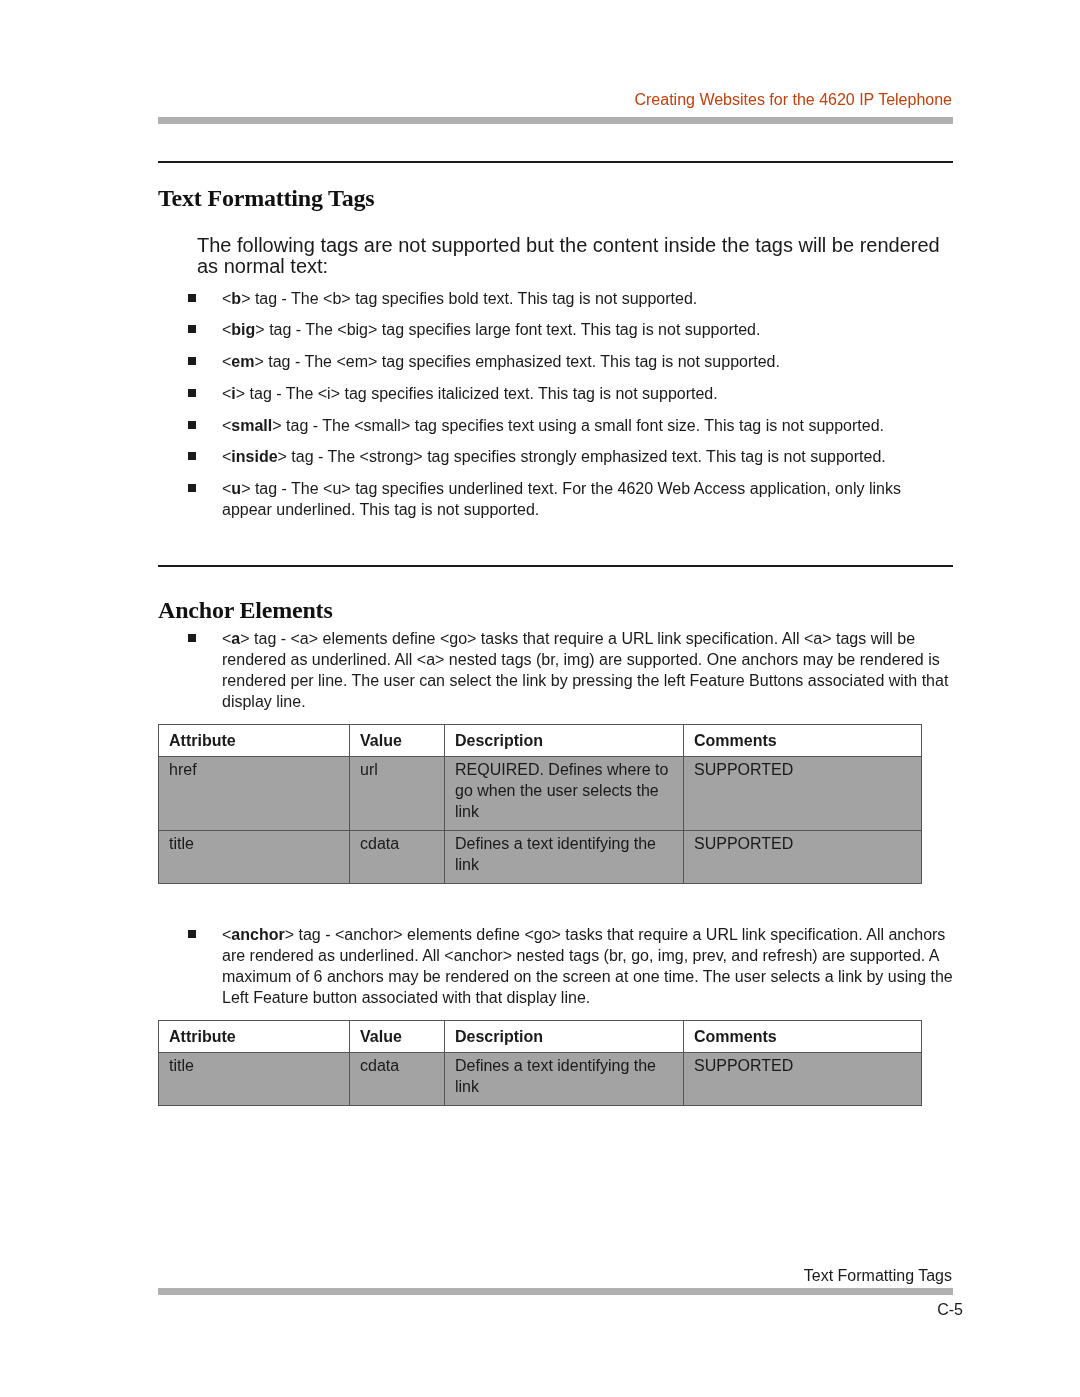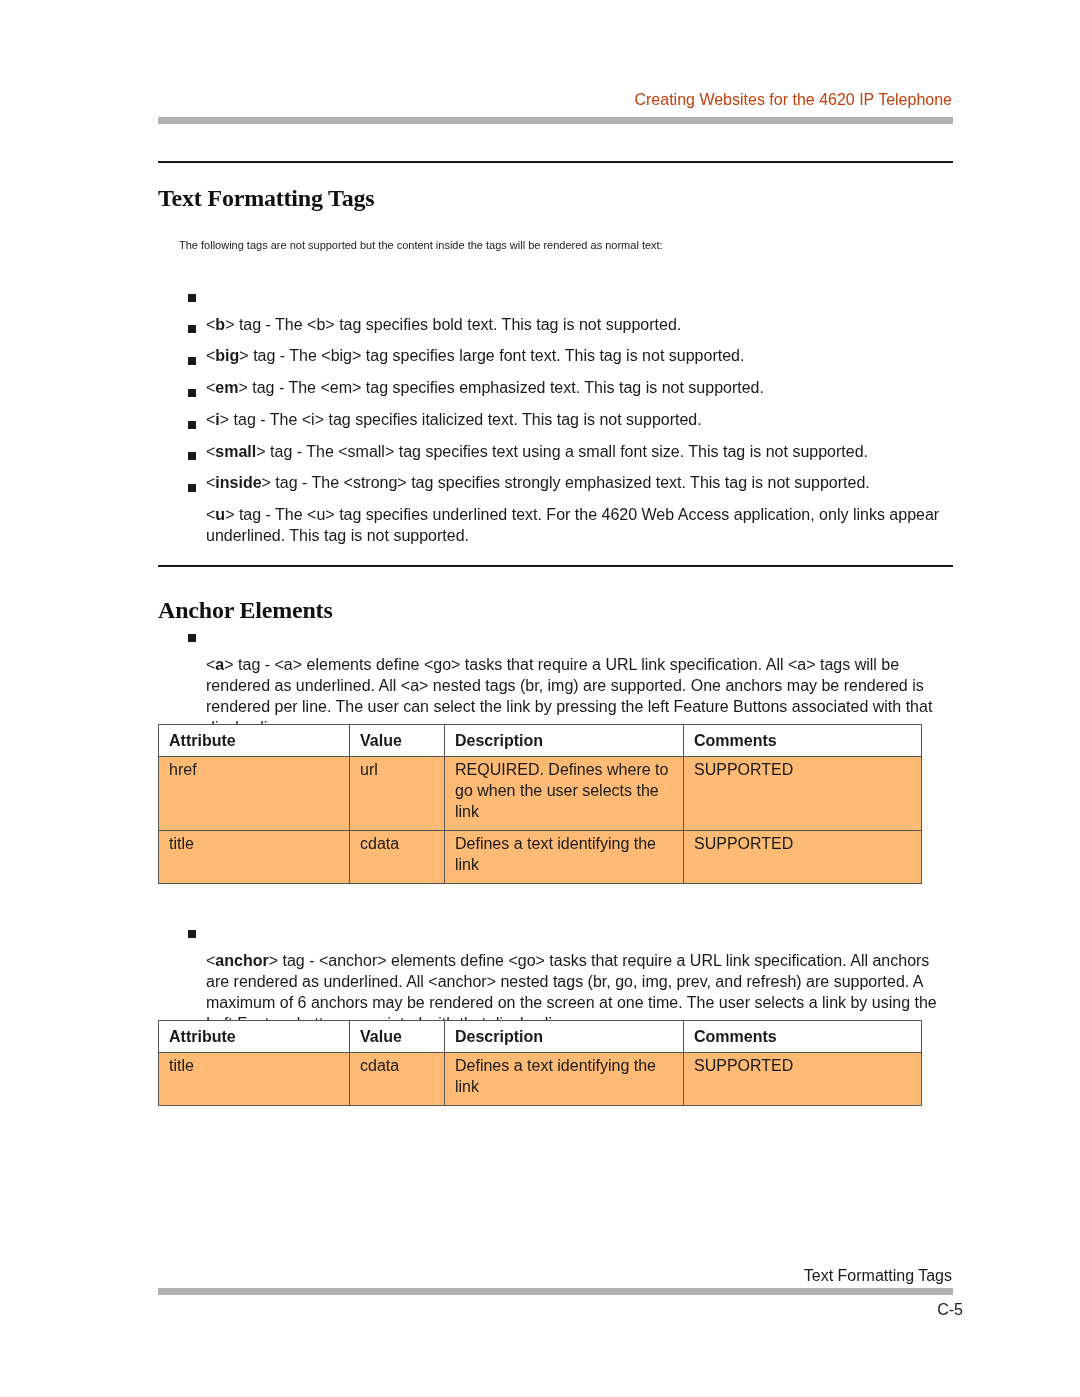--- a/index.html
+++ b/index.html
@@ -4,30 +4,30 @@
 <style>
   html, body { margin: 0; padding: 0; background: #ffffff; }
   body { width: 1080px; height: 1397px; position: relative; overflow: hidden;
          font-family: "Liberation Sans", sans-serif; color: #1a1a1a; }
   .abs { position: absolute; }
   .running-head { right: 128px; top: 91px; font-size: 16px; color: #c2410c; }
   .gray-bar { left: 158px; width: 795px; height: 7px; background: #b0b0b0; }
   .rule { left: 158px; width: 795px; height: 2px; background: #1a1a1a; }
   .h1 { left: 158px; font-family: "Liberation Serif", "DejaVu Serif", serif;
         font-size: 24px; font-weight: bold; color: #111; letter-spacing: -0.2px; }
-  .para { left: 179px; width: 760px; font-size: 11px; line-height: 21px; }
+  .para { left: 197px; width: 760px; font-size: 20px; line-height: 21px; }
   .bullet { position: absolute; left: 188px; width: 765px; font-size: 16px; line-height: 21px; }
   .bullet .sq { position: absolute; left: 0; top: 6px; width: 8px; height: 8px; background: #1a1a1a; }
-  .bullet .txt { position: absolute; left: 18px; right: 0; margin-top: 26px; }
+  .bullet .txt { position: absolute; left: 34px; right: 0; }
   .bullet b { font-weight: bold; }
   table.attr { position: absolute; left: 158px; width: 764px; border-collapse: collapse;
                font-size: 16px; line-height: 21px; }
   table.attr td, table.attr th { border: 1px solid #555; padding: 0 10px; vertical-align: top; text-align: left; }
   table.attr th { background: #ffffff; font-weight: bold; height: 31px; vertical-align: middle; }
-  table.attr td { background: #fdba74; padding-top: 2px; padding-bottom: 8px; }
+  table.attr td { background: #a3a3a3; padding-top: 2px; padding-bottom: 8px; }
   table.attr td.val { }
   .c1 { width: 170px; margin-top: 40px; } .c2 { width: 74px; } .c3 { width: 218px; } .c4 { width: 217px; }
   .footer-title { right: 128px; top: 1267px; font-size: 16px; }
   .page-num { right: 117px; top: 1301px; font-size: 16px; }
 </style>
 </head>
 <body>
 
 <div class="abs running-head">Creating Websites for the 4620 IP Telephone</div>
 <div class="abs gray-bar" style="top:117px;"></div>

